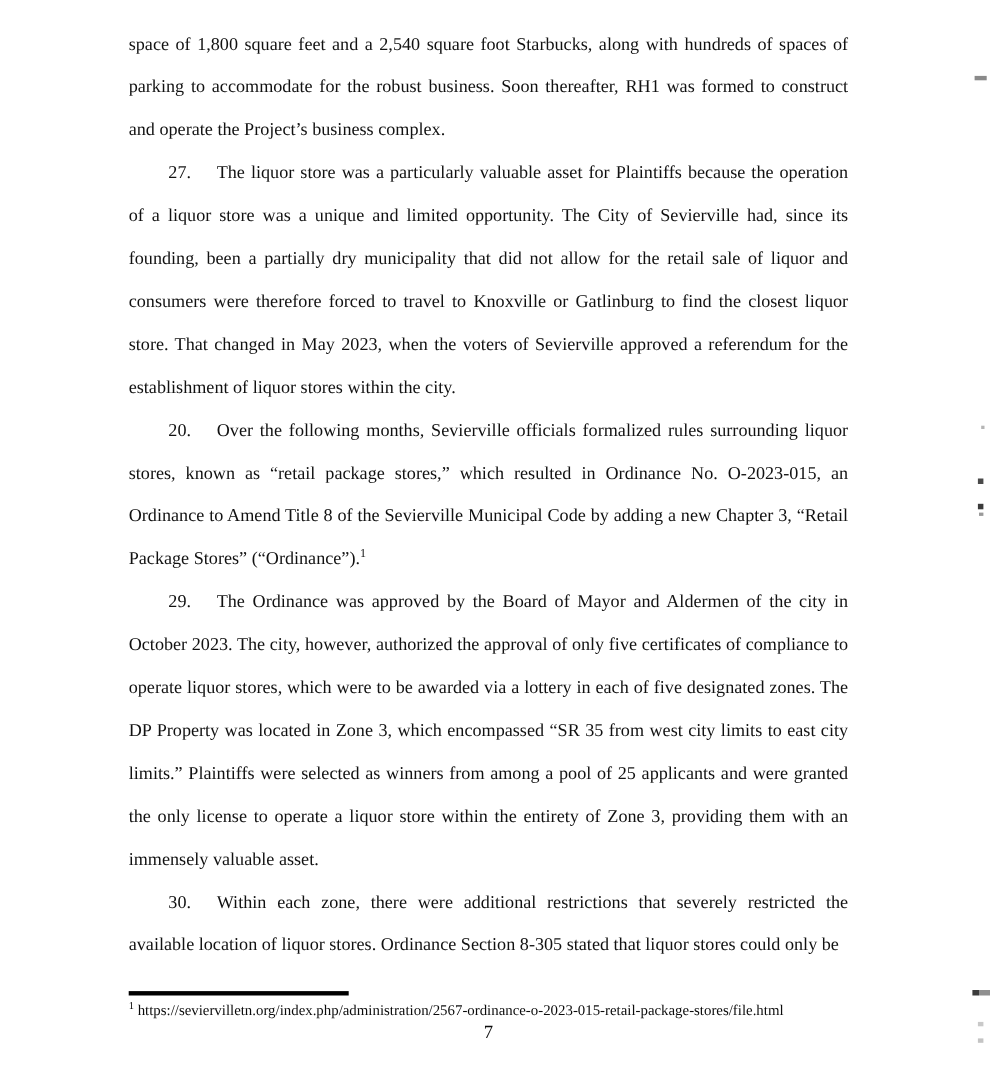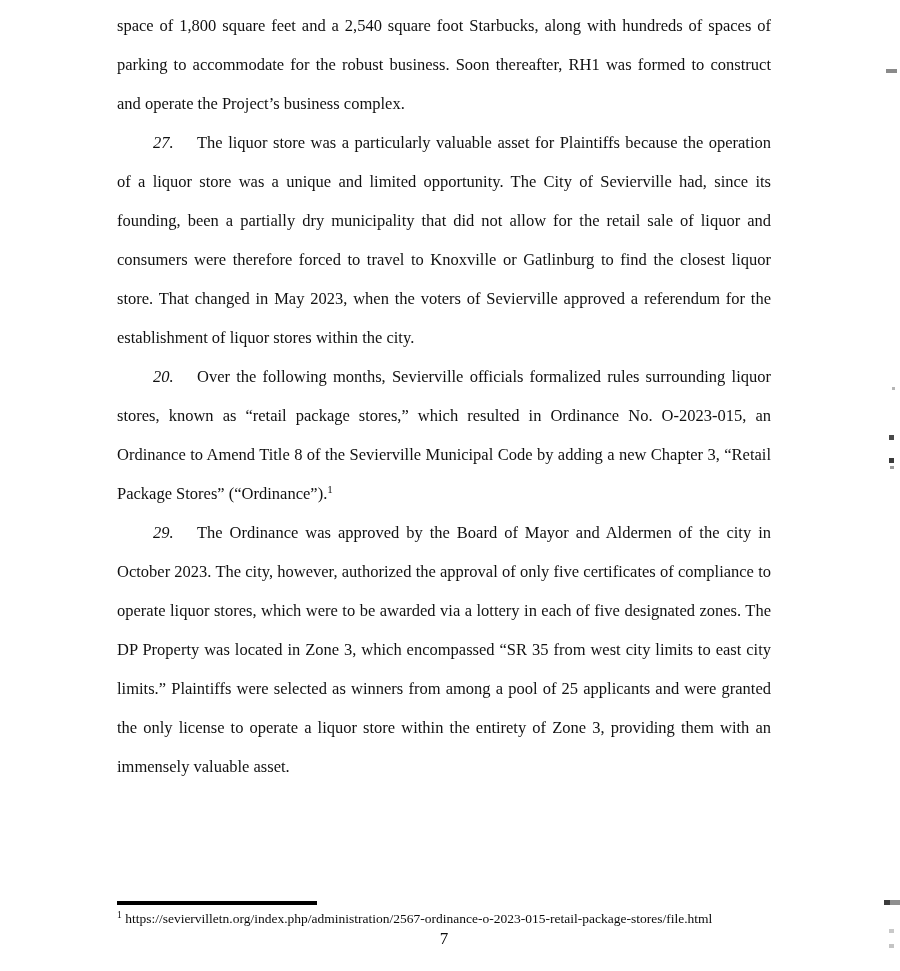--- a/index.html
+++ b/index.html
@@ -12,34 +12,33 @@
     width: 900px;
     height: 971px;
     background: #ffffff;
     font-family: "Liberation Serif", "DejaVu Serif", serif;
     color: #111111;
     overflow: hidden;
   }
   .content {
     position: absolute;
     left: 117px;
-    top: 6px;
+    top: 20px;
     width: 654px;
   }
   .para {
     margin: 0;
     text-align: justify;
     font-size: 16.5px;
     line-height: 39px;
   }
   .pnum {
     display: inline-block;
     width: 80px;
     text-indent: 36px;
-    font-style: italic;
   }
   sup.fnref {
     font-size: 11px;
     line-height: 0;
     vertical-align: super;
   }
   .footnote-area {
     position: absolute;
     left: 117px;
     top: 901px;
@@ -82,20 +81,21 @@
   <div class="content">
 
     <p class="para"><span>space of 1,800 square feet and a 2,540 square foot Starbucks, along with hundreds of spaces of parking to accommodate for the robust business.  Soon thereafter, RH1 was formed to construct and operate the Project’s business complex.</span></p>
 
     <p class="para"><span class="pnum">27.</span><span>The liquor store was a particularly valuable asset for Plaintiffs because the operation of a liquor store was a unique and limited opportunity.  The City of Sevierville had, since its founding, been a partially dry municipality that did not allow for the retail sale of liquor and consumers were therefore forced to travel to Knoxville or Gatlinburg to find the closest liquor store.  That changed in May 2023, when the voters of Sevierville approved a referendum for the establishment of liquor stores within the city.</span></p>
 
     <p class="para"><span class="pnum">20.</span><span>Over the following months, Sevierville officials formalized rules surrounding liquor stores, known as “retail package stores,” which resulted in Ordinance No. O-2023-015, an Ordinance to Amend Title 8 of the Sevierville Municipal Code by adding a new Chapter 3, “Retail Package Stores” (“Ordinance”).</span><sup class="fnref">1</sup></p>
 
     <p class="para"><span class="pnum">29.</span><span>The Ordinance was approved by the Board of Mayor and Aldermen of the city in October 2023.  The city, however, authorized the approval of only five certificates of compliance to operate liquor stores, which were to be awarded via a lottery in each of five designated zones.  The DP Property was located in Zone 3, which encompassed “SR 35 from west city limits to east city limits.”  Plaintiffs were selected as winners from among a pool of 25 applicants and were granted the only license to operate a liquor store within the entirety of Zone 3, providing them with an immensely valuable asset.</span></p>
 
+    <p class="para"><span class="pnum">30.</span><span>Within each zone, there were additional restrictions that severely restricted the available location of liquor stores.  Ordinance Section 8-305 stated that liquor stores could only be</span></p>
 
   </div>
 
   <div class="footnote-area">
     <div class="fn-rule"></div>
     <div class="fn-text"><sup class="fn-marker">1</sup> <span>https://seviervilletn.org/index.php/administration/2567-ordinance-o-2023-015-retail-package-stores/file.html</span></div>
   </div>
 
   <div class="page-number">7</div>
 

